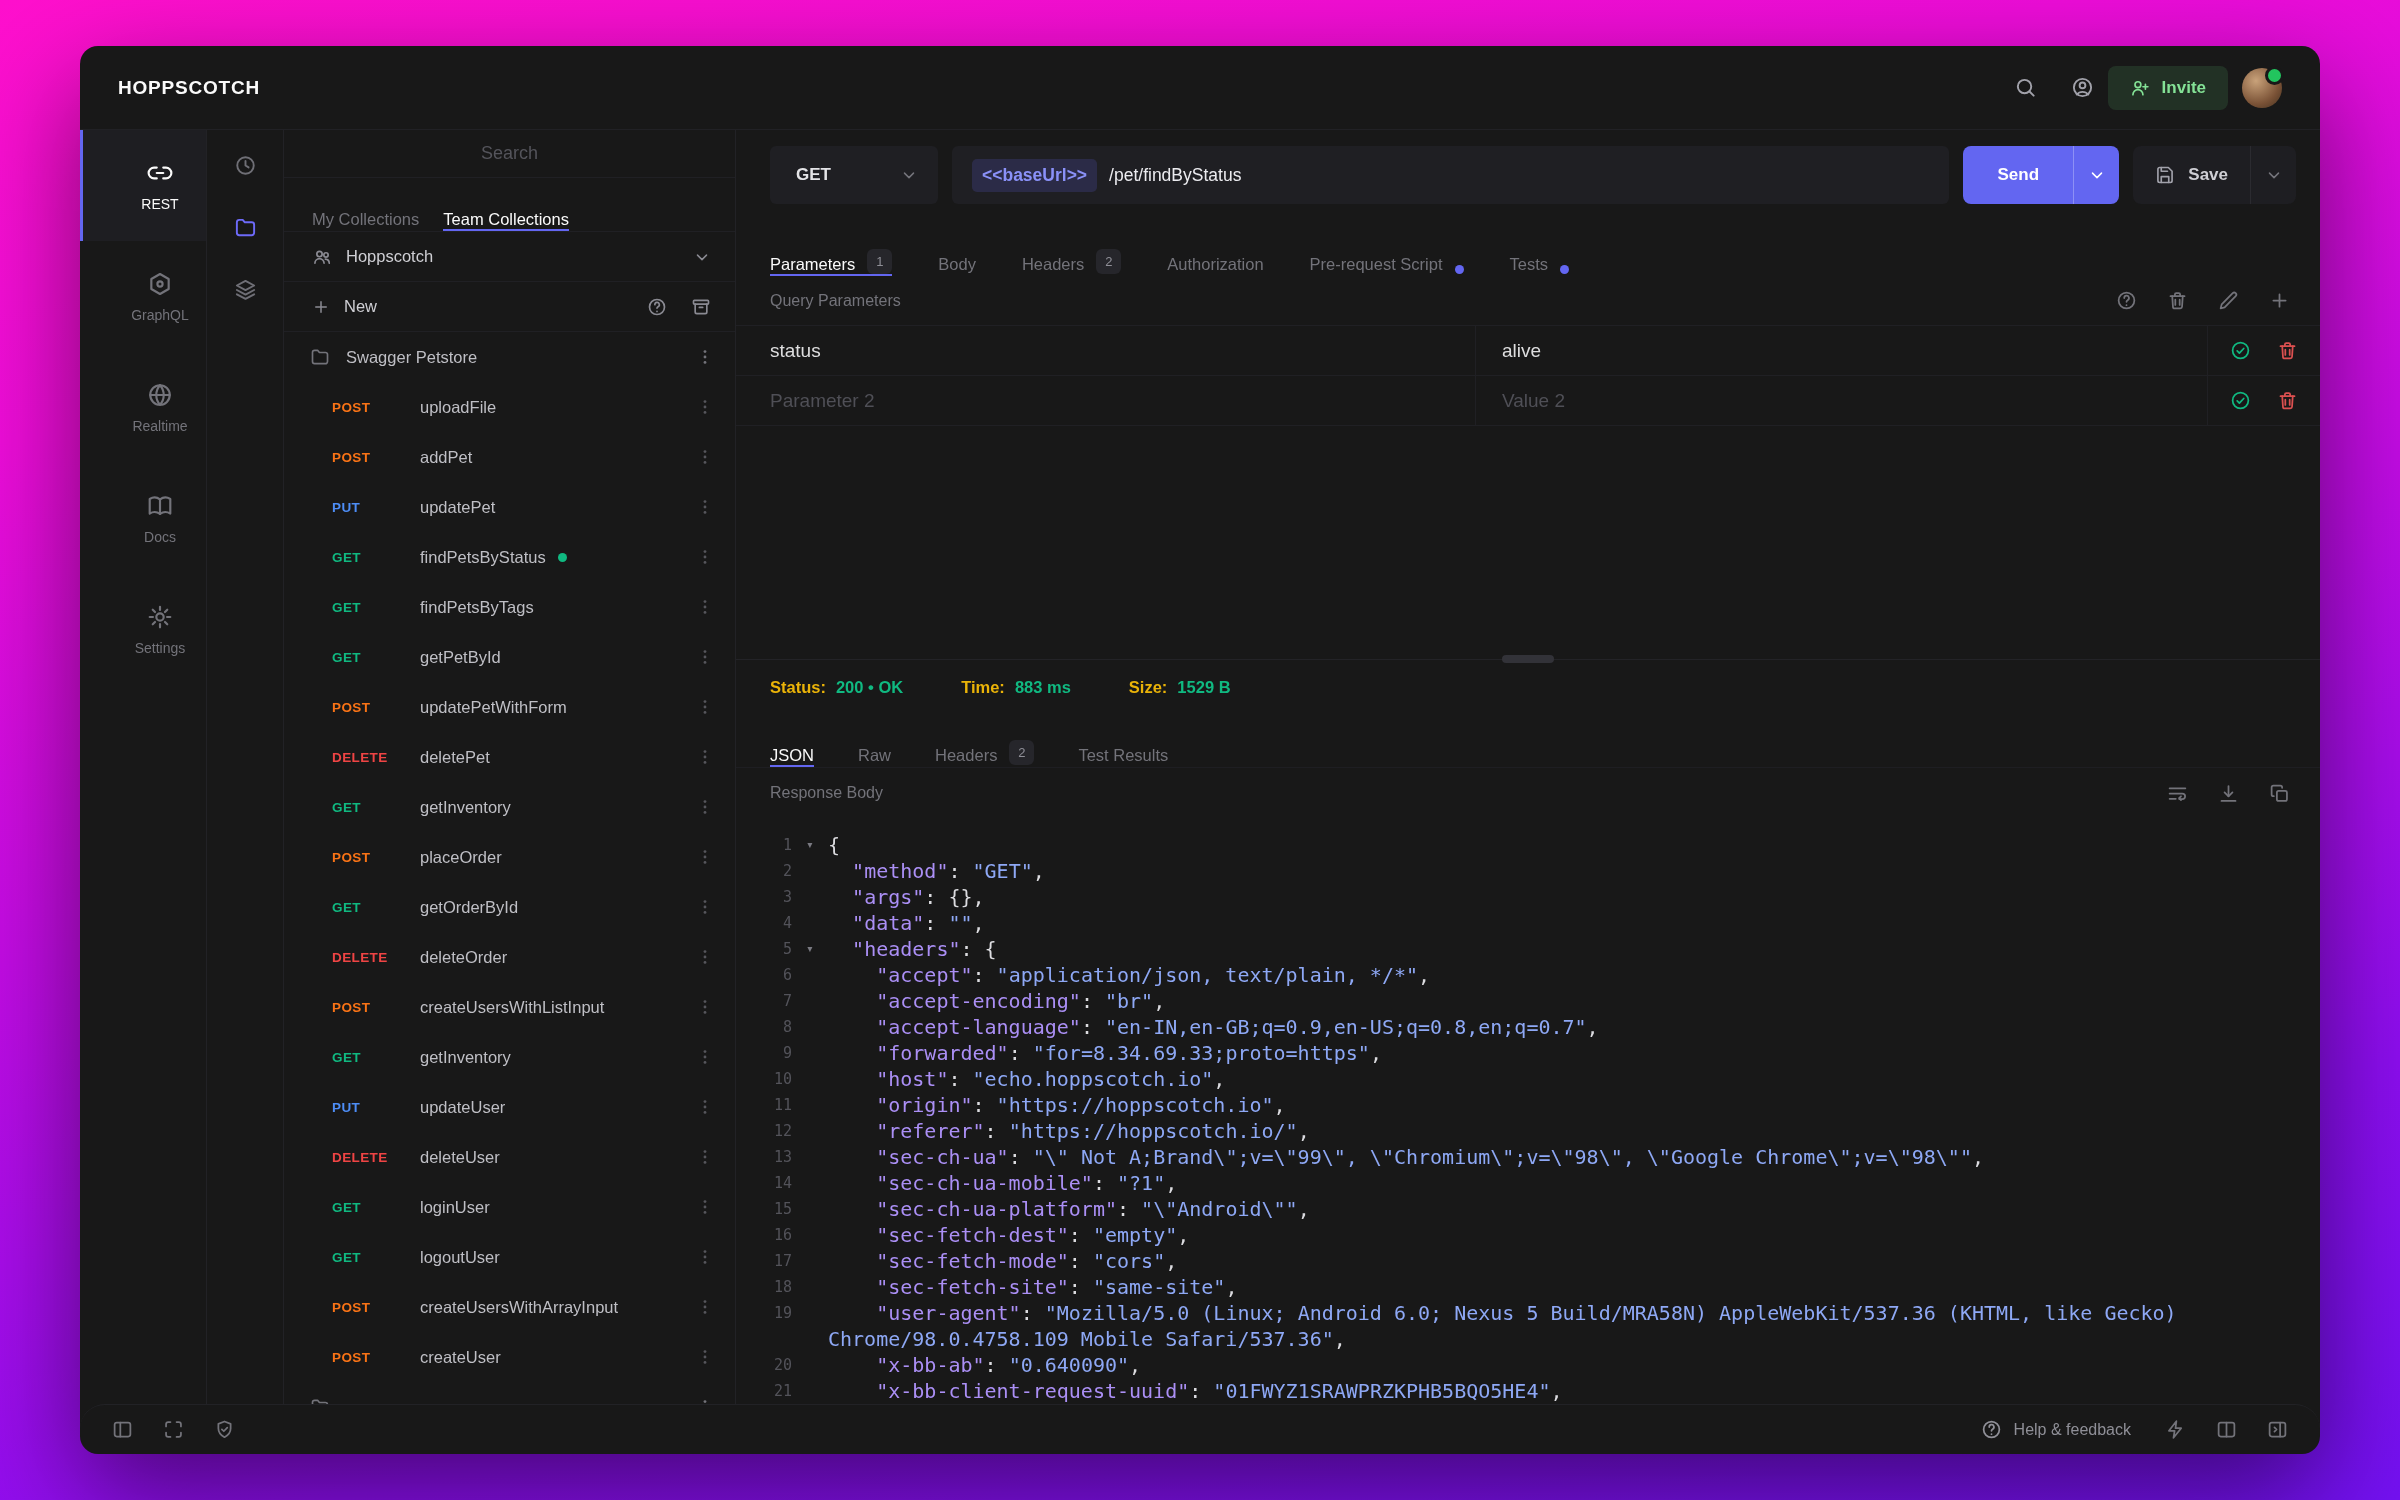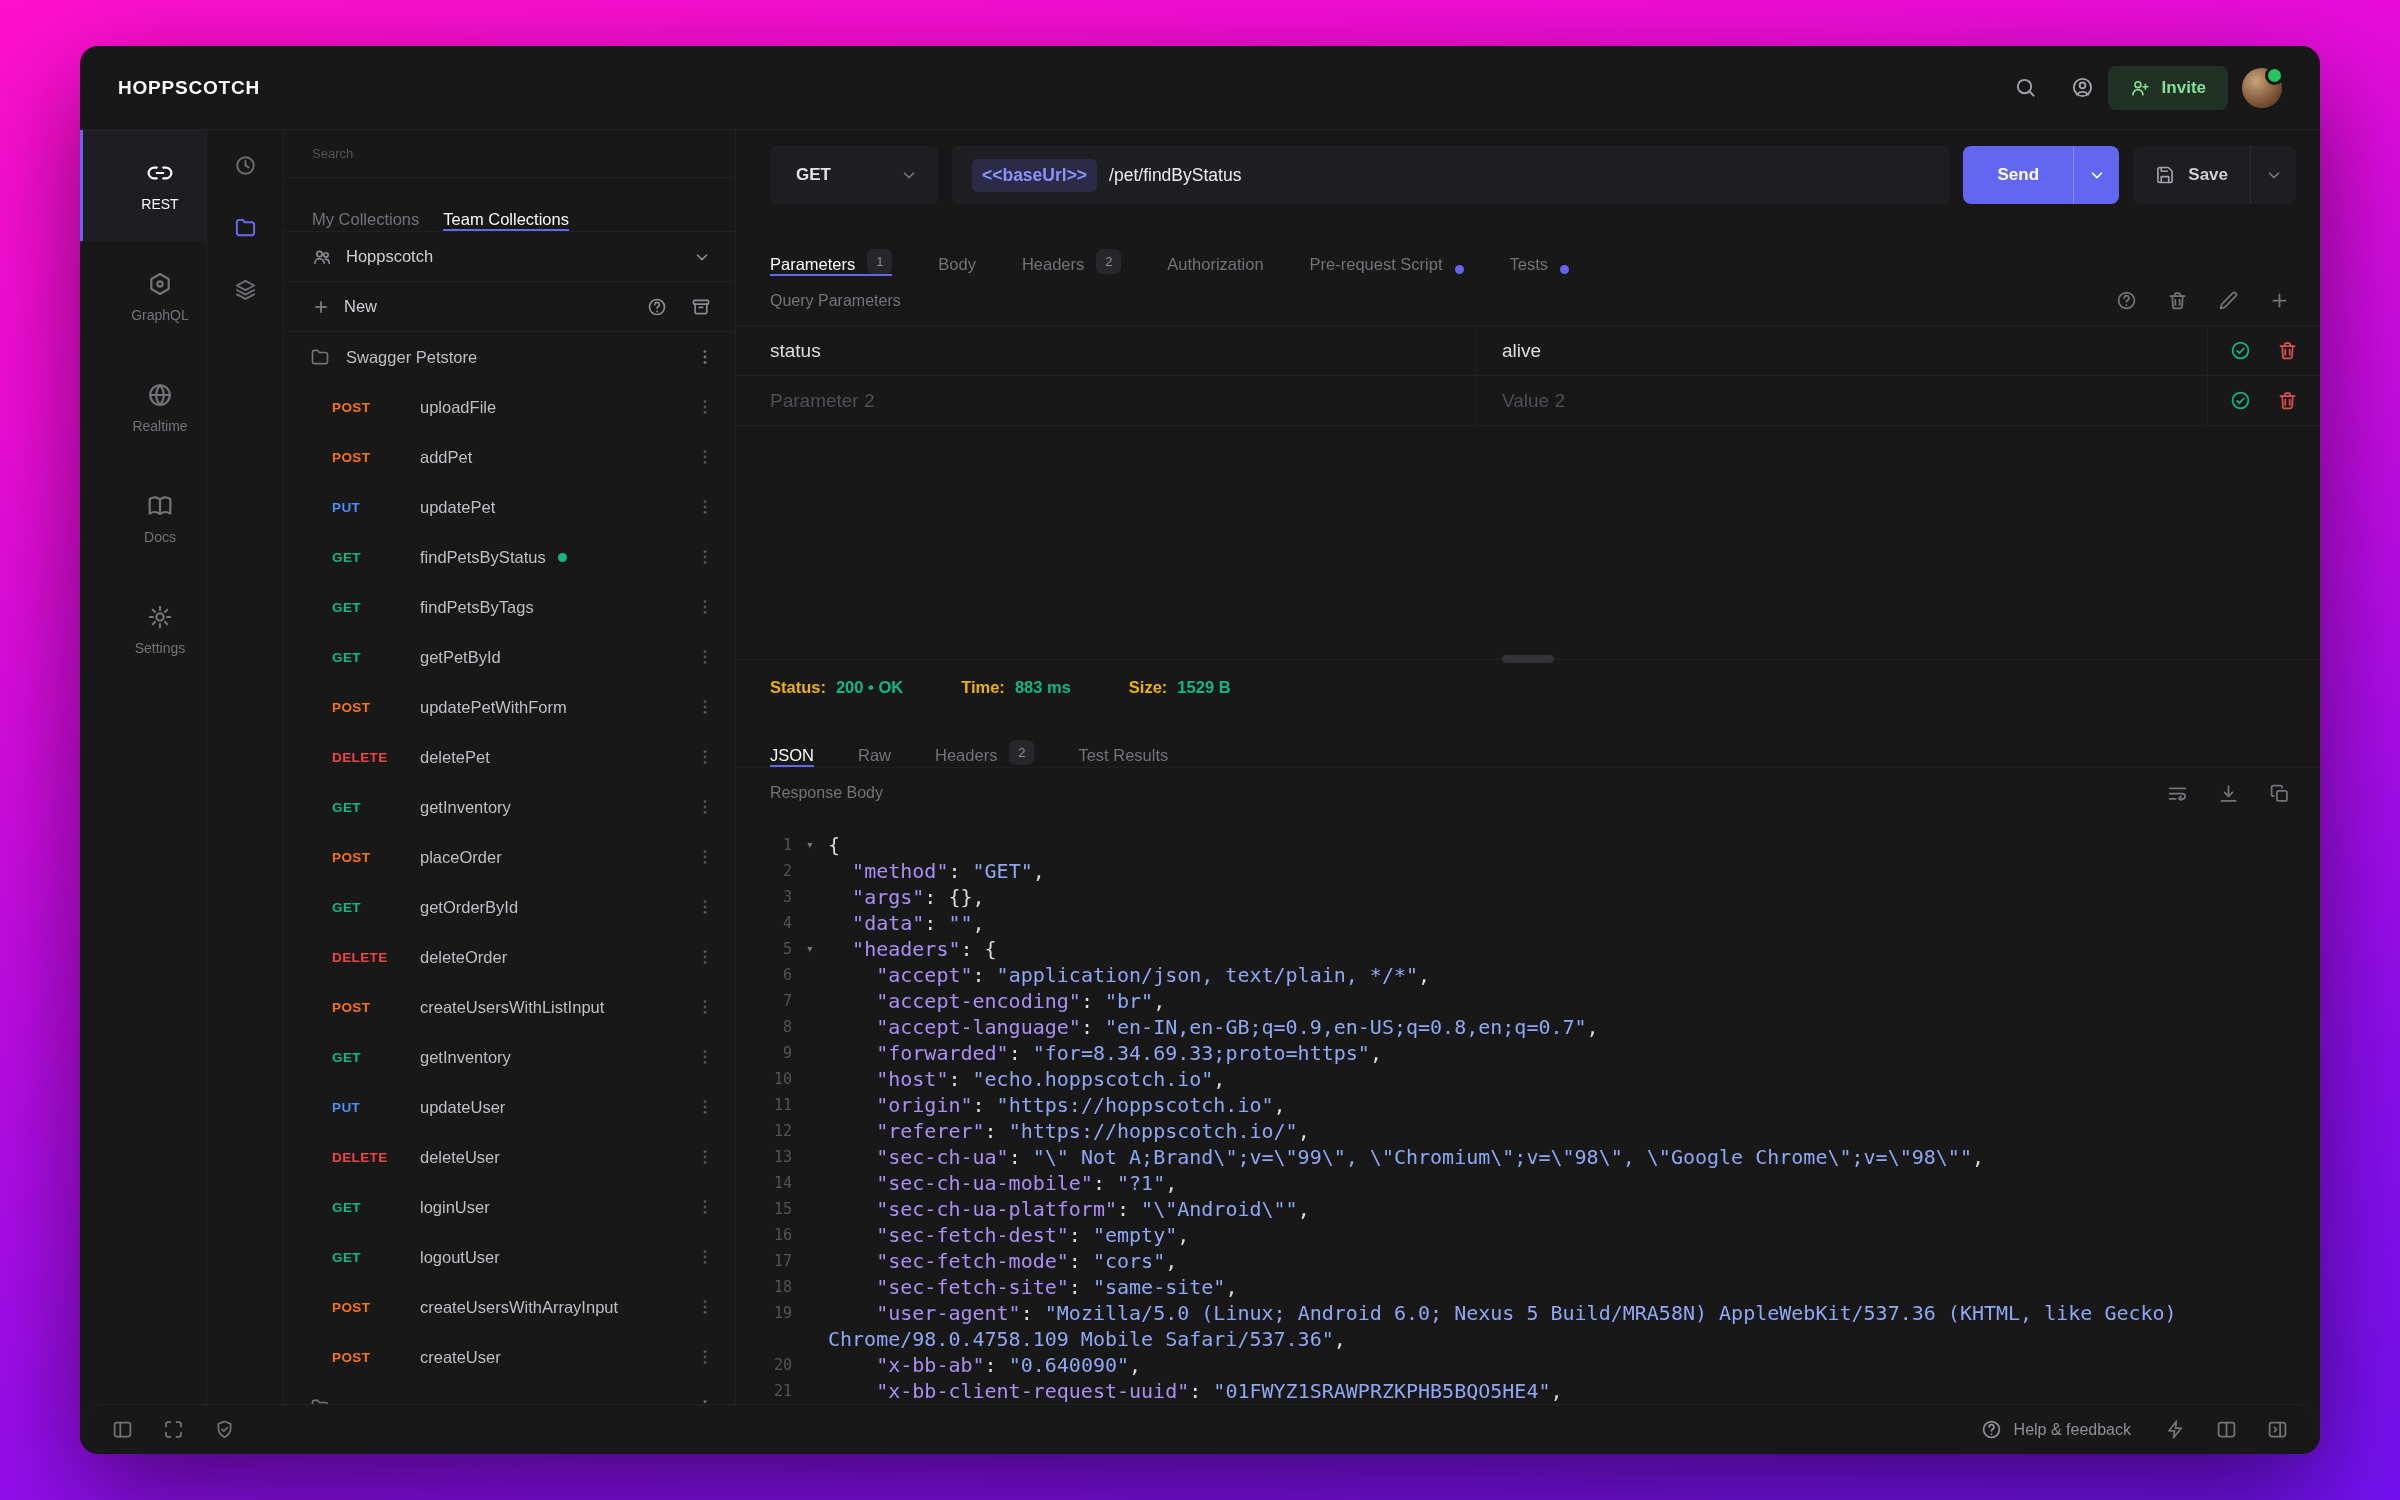--- a/index.html
+++ b/index.html
@@ -46,21 +46,21 @@
   .nav-item.active::before { content:""; position:absolute; left:0; top:0; bottom:0; width:3px; background:#6366f1; }
 
   .rail { flex:0 0 77px; border-right:1px solid #222226; display:flex; flex-direction:column;
     align-items:center; padding-top:24px; gap:39px; color:#6f6f76; }
   .rail .icn { width:23px; height:23px; }
   .rail .ic-folder-icon { color:#6d6af8; }
 
   .coll { flex:0 0 452px; border-right:1px solid #222226; display:flex; flex-direction:column; overflow:hidden; }
   .coll-search { flex:0 0 48px; border-bottom:1px solid #202024; display:flex; align-items:center; }
   .coll-search input { background:transparent; border:none; outline:none; color:#ef4444;
-    font-size:13px; font-family:inherit; padding:0 28px; width:100%; }
+    font-size:18px; font-family:inherit; padding:0 28px; width:100%;text-align:center; }
   .coll-search input::placeholder { color:#54545b; }
   .coll-tabs { flex:0 0 54px; display:flex; align-items:center; gap:24px; padding:0 28px; border-bottom:1px solid #202024; }
   .tab { height:100%; display:flex; align-items:flex-end; gap:12px; color:#73737a; font-size:16.5px;
     font-weight:500; border-bottom:2px solid transparent; padding-top:2px; cursor:pointer; white-space:nowrap; }
   .tab.active { color:#fafafa; border-color:#6366f1; }
   .badge { min-width:25px; height:25px; border-radius:6px; background:#26262b; color:#8f8f97;
     font-size:13px; display:flex; align-items:center; justify-content:center; padding:0 7px; }
   .pdot { width:9px; height:9px; border-radius:50%; background:#6366f1; }
   .coll-row { flex:0 0 50px; display:flex; align-items:center; padding:0 24px 0 28px;
     border-bottom:1px solid #202024; color:#cfcfd4; font-size:16.5px; gap:14px; }

